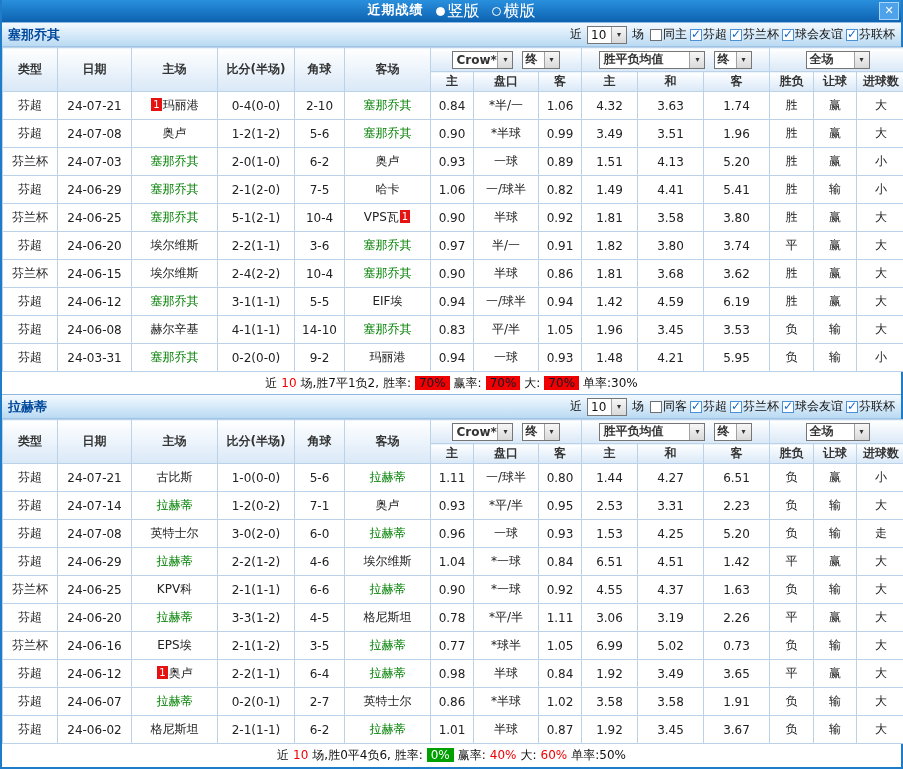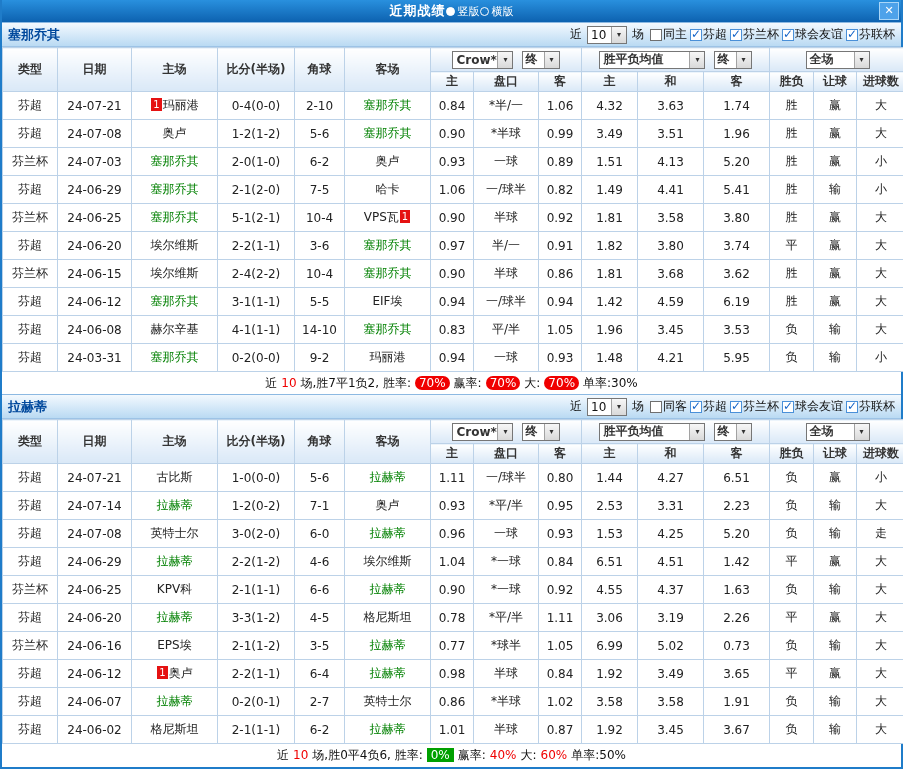--- a/index.html
+++ b/index.html
@@ -5,23 +5,23 @@
   * { box-sizing: border-box; }
   html,body { margin:0; padding:0; background:#fff; }
   body { width:903px; height:769px; overflow:hidden;
          font-family:"DejaVu Sans","Liberation Sans",sans-serif; }
   .app { width:903px; height:769px; border-left:2px solid #1f7cc9; border-right:2px solid #1f7cc9;
          border-bottom:2px solid #1f7cc9; background:#fff; }
 
   
   .topbar { height:22px; background:linear-gradient(#2990de,#0d62b0); position:relative;
             display:flex; align-items:center; color:#fff; }
-  .topbar-center { margin:0 auto; display:flex; gap:0; }
+  .topbar-center { margin:0 auto; display:flex; gap:12px; }
   .dlg-title { font-weight:bold; font-size:13px; letter-spacing:1px; }
-  .radio { display:inline-flex; align-items:center; gap:3px; font-size:11px; cursor:pointer; }
+  .radio { display:inline-flex; align-items:center; gap:3px; font-size:16px; cursor:pointer; }
   .radio-dot { width:9px; height:9px; border:1px solid #fff; border-radius:50%; background:transparent; }
   .radio.on .radio-dot { background:#fff; }
   .close-btn { position:absolute; right:2px; top:2px; width:20px; height:18px; cursor:pointer;
                background:#4da2ea; border:1px solid #a9d6f8; color:#fff; font-size:11px;
                line-height:16px; text-align:center; }
 
   
   .section-header { height:25px; background:linear-gradient(#f3f9fe,#badaf3);
                     border-top:1px solid #8cb9e2; border-bottom:1px solid #9dc3e6;
                     display:flex; align-items:center; padding:0 6px; }
@@ -63,21 +63,21 @@
   .c-blue { color:#0000e6; }
   .c-purple { color:#7030a0; }
   .c-dark { color:#333; }
   .num-badge { display:inline-block; background:#e51212; color:#fff; font-size:10px;
                line-height:13px; padding:0 2px; margin:0 1px; vertical-align:1px; }
 
   
   .summary { height:22px; display:flex; align-items:center; justify-content:center;
              font-size:12px; color:#111; background:#fff; }
   .summary span { margin:0 2px; }
-  .badge-red { background:#f00000; color:#ffffff; padding:0 4px;border-radius:7px; }
+  .badge-red { background:#f00000; color:#0f172a; padding:0 4px; }
   .badge-green { background:#00a000; color:#fff; padding:0 4px; }
 </style>
 </head>
 <body>
 
 <div class="app">
 
   <div class="topbar">
     <div class="topbar-center">
       <span class="dlg-title">近期战绩</span>

